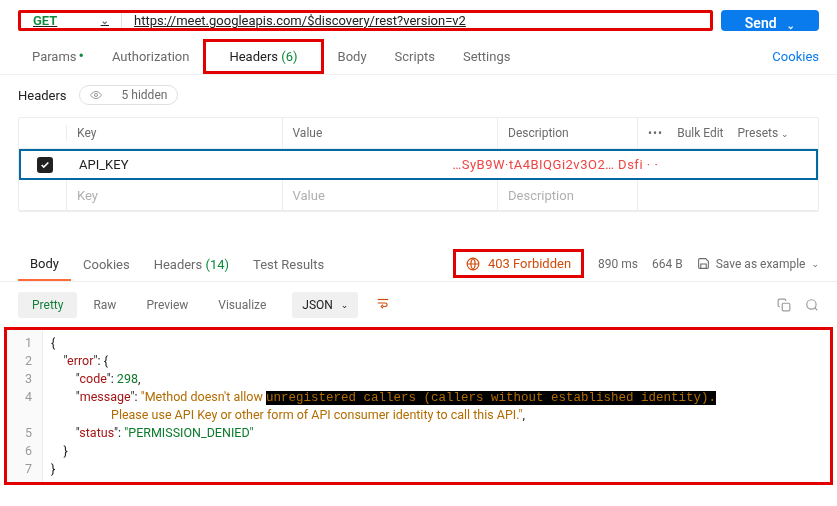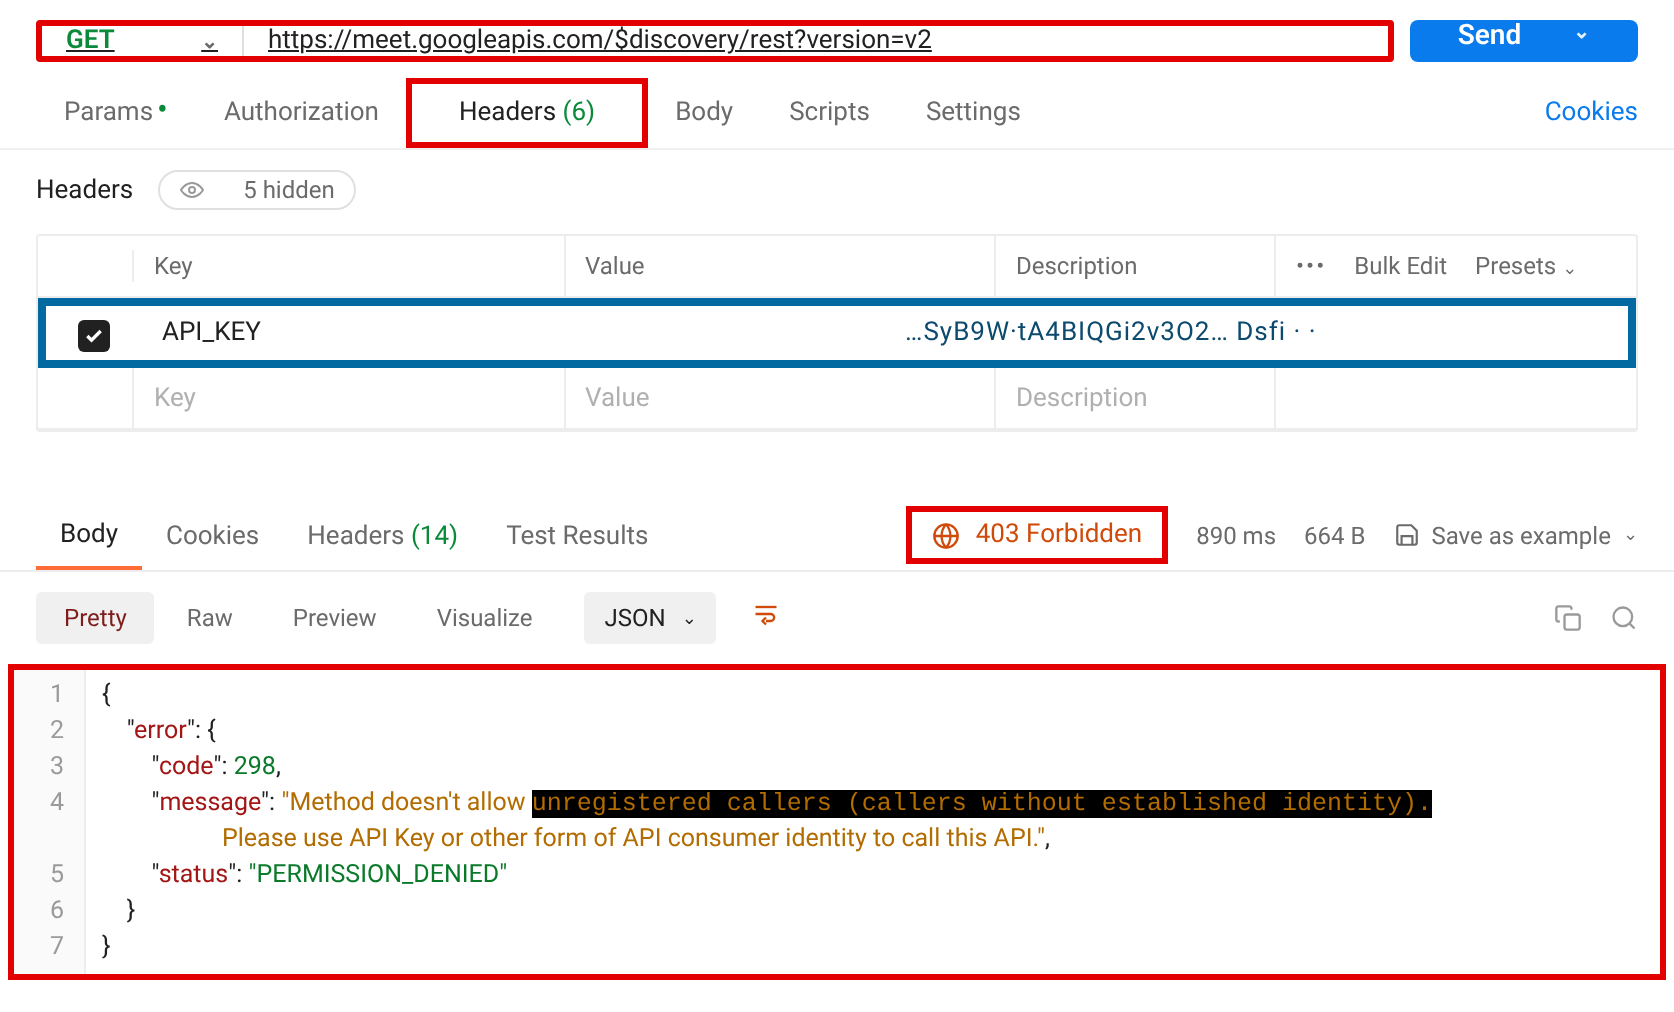--- a/index.html
+++ b/index.html
@@ -3,21 +3,21 @@
 <meta charset="utf-8">
 <style>
 * { box-sizing: border-box; margin: 0; padding: 0; font-family: -apple-system, BlinkMacSystemFont, "Segoe UI", Roboto, sans-serif; }
 body { background: #fff; width: 837px; height: 506px; overflow: hidden; position: relative; font-size: 13px; color: #212121; }
 
 .request-bar { display: flex; align-items: stretch; padding: 10px 18px 8px 18px; gap: 8px; }
 .method-url-box { display: flex; flex: 1; border: 3px solid #e30000; border-radius: 2px; text-decoration: underline; }
 .method-select { display: flex; align-items: center; justify-content: space-between; padding: 0 12px; width: 100px; color: #0a8a3a; font-weight: 600; font-size: 13px; cursor: pointer; }
 .method-select .chev { color: #6b6b6b; font-size: 10px; }
 .url-input { flex: 1; border: none; border-left: 1px solid #e0e0e0; padding: 0 12px; font-size: 13px; color: #212121; outline: none; }
-.send-btn { background: #097bed; color: #fff; border: none; padding: 0 24px; font-weight: 600; font-size: 14px; border-radius: 4px; display: flex; align-items: flex-start; gap: 26px; cursor: pointer; }
+.send-btn { background: #097bed; color: #fff; border: none; padding: 0 24px; font-weight: 600; font-size: 14px; border-radius: 4px; display: flex; align-items: flex-end; gap: 10px; cursor: pointer; }
 .send-btn .chev { font-size: 10px; opacity: 0.9; }
 
 .tabs-row { display: flex; align-items: center; padding: 0 18px; border-bottom: 1px solid #f0f0f0; position: relative; }
 .tab { padding: 10px 14px; color: #6b6b6b; font-size: 13px; cursor: pointer; position: relative; }
 .tab .dot { color: #0a8a3a; font-size: 16px; line-height: 0; margin-left: 2px; }
 .tab .count { color: #0a8a3a; }
 .tab.boxed { border: 3px solid #e30000; padding: 7px 23px; color: #212121; }
 .cookies-link { margin-left: auto; color: #097bed; font-size: 13px; padding: 10px 0 10px 14px; cursor: pointer; }
 
 .headers-sub { display: flex; align-items: center; gap: 12px; padding: 10px 18px 6px; color: #6b6b6b; }
@@ -26,24 +26,24 @@
 .eye-icon { width: 12px; height: 12px; }
 
 .headers-table { margin: 6px 18px 0; border: 1px solid #ededed; border-radius: 2px; }
 .ht-head, .ht-row { display: grid; grid-template-columns: 48px 1fr 1fr 140px 180px; align-items: center; }
 .ht-head { border-bottom: 1px solid #ededed; font-size: 12px; color: #6b6b6b; }
 .ht-head > div { padding: 8px 10px; border-right: 1px solid #ededed; }
 .ht-head > div:last-child { border-right: none; }
 .ht-row { border-bottom: 1px solid #ededed; }
 .ht-row > div { padding: 6px 10px; border-right: 1px solid #ededed; display: flex; align-items: center; min-height: 30px; }
 .ht-row > div:last-child { border-right: none; }
-.red-box-row { border: 4px solid #0369a1; display: flex; align-items: flex-end; }
+.red-box-row { border: 2px solid #0369a1; display: flex; }
 .red-box-row .chk-cell { width: 48px; display:flex; align-items:center; justify-content:center; padding:4px 0;}
 .red-box-row .key-cell { flex: 1; padding: 6px 10px; display:flex; align-items:center;}
-.red-box-row .val-cell { flex: 1; padding: 6px 10px; display:flex; align-items:center; color:#0c4a6e; letter-spacing: 0.5px;}
+.red-box-row .val-cell { flex: 1; padding: 6px 10px; display:flex; align-items:center; color:#ef4444; letter-spacing: 0.5px;}
 .placeholder { color: #b0b0b0; }
 .checkbox { width: 16px; height: 16px; border-radius: 3px; background: #212121; display:flex; align-items:center; justify-content:center; }
 .checkbox svg { width: 10px; height: 10px; }
 
 .right-actions { display: flex; gap: 14px; align-items: center; color: #6b6b6b; font-size: 12px; padding-left: 4px; }
 .right-actions .dots { letter-spacing: 1px; }
 
 .divider { height: 34px; }
 
 .resp-tabs-row { display: flex; align-items: center; padding: 0 18px; }
@@ -54,21 +54,21 @@
 .status-box { border: 3px solid #e30000; display: inline-flex; align-items: center; gap: 8px; padding: 4px 10px; }
 .status-box .globe { color: #e30000; }
 .status-box .stat { color: #d04a0a; font-size: 13px; }
 .meta-span { color: #6b6b6b; font-size: 12px; }
 .save-ex { display: flex; align-items:center; gap: 6px; color: #6b6b6b; font-size: 12px; cursor:pointer; }
 
 .resp-tabs-row { border-bottom: 1px solid #ededed; }
 
 .view-row { display: flex; align-items: center; padding: 8px 18px; gap: 2px; }
 .view-pill { padding: 6px 14px; font-size: 12px; color: #6b6b6b; cursor: pointer; border-radius: 3px; }
-.view-pill.active { background: #f0f0f0; color: #7f1d1d; }
+.view-pill.active { background: #f0f0f0; color: #15803d; }
 .json-select { margin-left: 10px; background: #f0f0f0; padding: 6px 10px; border-radius: 3px; font-size: 12px; display:flex; align-items:center; gap:8px; cursor:pointer; }
 .wrap-icon { margin-left: 8px; padding: 6px 8px; color: #d04a0a; cursor:pointer; }
 .view-right { margin-left: auto; display:flex; gap: 14px; color:#9a9a9a; }
 
 .code-box { margin: 0 4px 4px 4px; border: 3px solid #e30000; }
 .code-area { display: flex; font-family: "Consolas", monospace; font-size: 12.5px; }
 .line-nums { background: #fafafa; border-right: 1px solid #ededed; padding: 4px 10px 4px 10px; color: #9a9a9a; text-align: right; width: 36px; }
 .line-nums div { height: 18px; line-height: 18px; }
 .code-body { flex: 1; padding: 4px 8px; overflow: hidden; }
 .code-body div { height: 18px; line-height: 18px; white-space: pre; }

